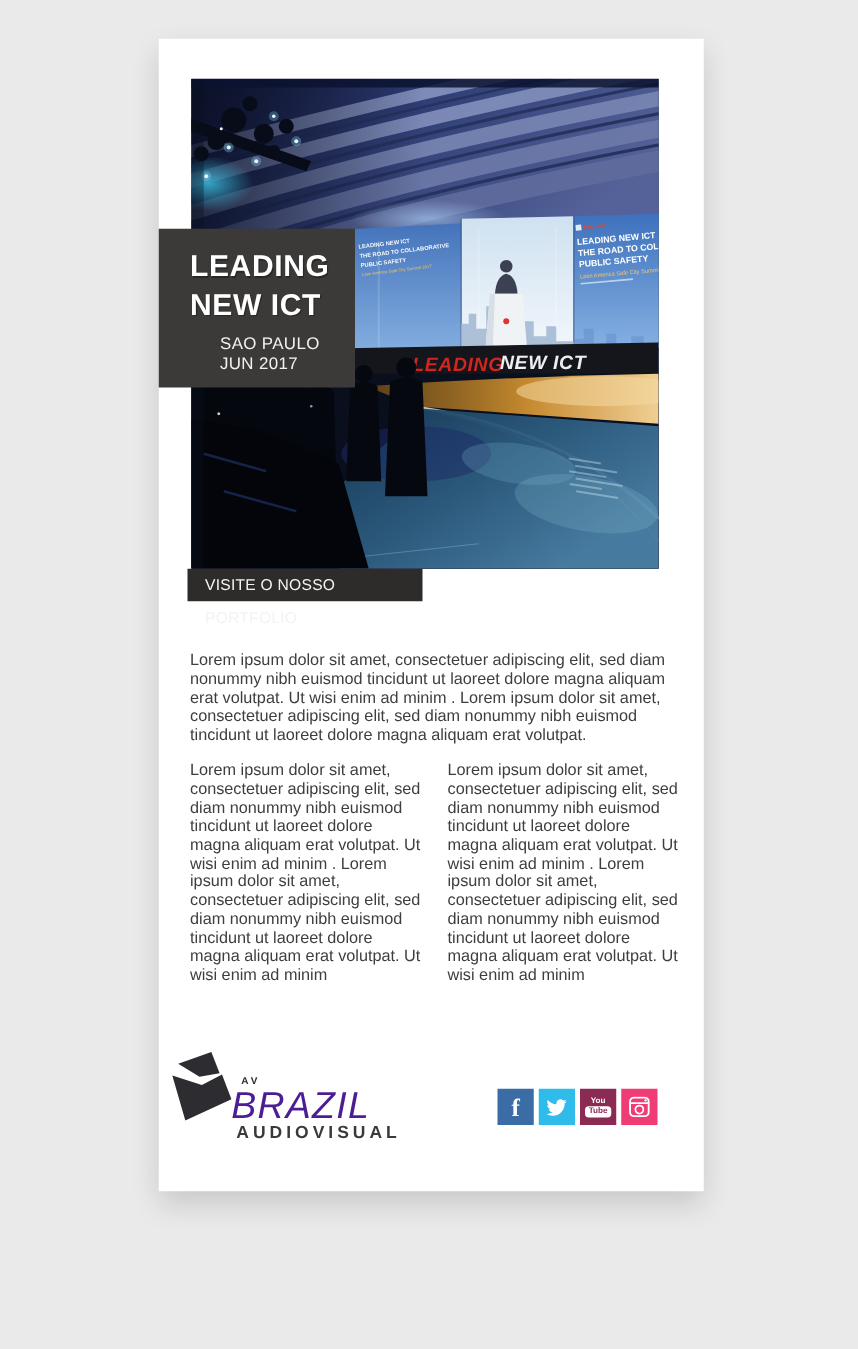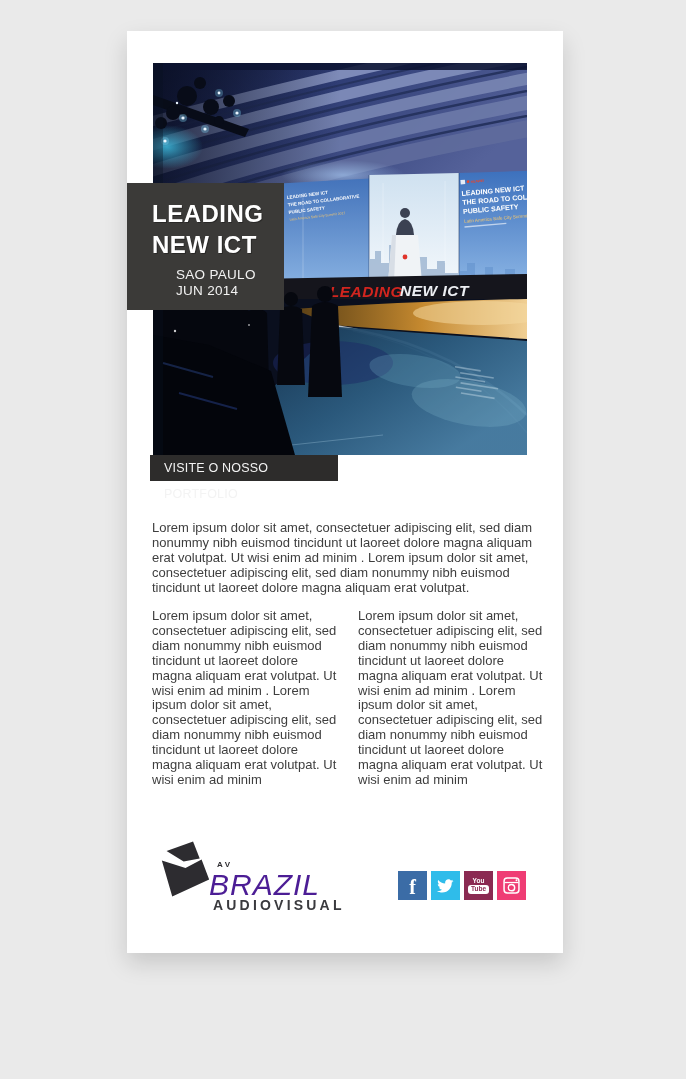--- a/index.html
+++ b/index.html
@@ -13,21 +13,21 @@
          box-sizing:border-box;padding:15px 0 0 25px;z-index:3;}
   .badge-title{font-size:24px;font-weight:bold;color:#ffffff;line-height:31px;letter-spacing:.5px;
                text-shadow:1px 1px 0 rgba(0,0,0,.3);}
   .badge-sub{margin-top:7px;font-size:13.5px;color:#f2f2f2;line-height:16px;letter-spacing:.3px;margin-left:24px;}
   .portfolio{position:absolute;left:23px;top:424px;width:188px;height:26px;background:#2d2c2b;
              color:#f3f3f3;font-size:12.5px;line-height:26px;padding-left:14px;box-sizing:border-box;
              letter-spacing:.2px;cursor:pointer;z-index:4;}
   .intro{position:absolute;left:25px;top:477px;width:390px;font-size:13px;line-height:14.9px;color:#3e3e3e;}
   .cols{position:absolute;left:25px;top:578px;width:392px;display:flex;justify-content:space-between;}
   .col{width:186px;font-size:13px;line-height:14.9px;color:#3e3e3e;}
-  .logo{position:absolute;left:32px;top:803px;width:200px;height:108px;}
+  .logo{position:absolute;left:8px;top:803px;width:200px;height:108px;}
   .logo-mark{position:absolute;left:0;top:2px;}
   .logo-av{position:absolute;left:58px;top:26px;font-size:8px;font-weight:bold;letter-spacing:2.5px;color:#2d2c30;}
   .logo-name{position:absolute;left:50px;top:34px;font-size:30px;font-style:italic;color:#4c1d95;letter-spacing:1px;}
   .logo-tagline{position:absolute;left:54px;top:63px;font-size:14px;letter-spacing:3.2px;color:#3a3a3e;font-weight:bold;}
   .social{position:absolute;left:271px;top:840px;display:flex;gap:4px;}
   .tile{width:29px;height:29px;display:flex;align-items:center;justify-content:center;color:#fff;cursor:pointer;}
   .fb-f{font-size:20px;font-weight:bold;font-family:"Liberation Serif",serif;margin-top:3px;}
   .yt-wrap{display:flex;flex-direction:column;align-items:center;line-height:1;}
   .yt-you{font-size:6.5px;font-weight:bold;color:#fff;}
   .yt-tube{margin-top:1px;background:#ffffff;color:#8b2a52;font-size:6.5px;font-weight:bold;
@@ -209,21 +209,21 @@
         <rect width="374" height="7" fill="#0c1330" opacity=".85"></rect>
         <rect width="10" height="392" fill="#0a1020" opacity=".35"></rect>
       </svg>
     </div>
 
     <div class="badge">
       <div class="badge-title">LEADING</div>
       <div class="badge-title">NEW ICT</div>
       <div class="badge-sub">
         <div>SAO PAULO</div>
-        <div>JUN 2014</div>
+        <div>JUN 2017</div>
       </div>
     </div>
 
     <div class="portfolio">VISITE O NOSSO PORTFOLIO</div>
 
     <p class="intro">Lorem ipsum dolor sit amet, consectetuer adipiscing elit, sed diam nonummy nibh euismod tincidunt ut laoreet dolore magna aliquam erat volutpat. Ut wisi enim ad minim . Lorem ipsum dolor sit amet, consectetuer adipiscing elit, sed diam nonummy nibh euismod tincidunt ut laoreet dolore magna aliquam erat volutpat.</p>
 
     <div class="cols">
       <div class="col">Lorem ipsum dolor sit amet, consectetuer adipiscing elit, sed diam nonummy nibh euismod tincidunt ut laoreet dolore magna aliquam erat volutpat. Ut wisi enim ad minim . Lorem ipsum dolor sit amet, consectetuer adipiscing elit, sed diam nonummy nibh euismod tincidunt ut laoreet dolore magna aliquam erat volutpat. Ut wisi enim ad minim</div>
       <div class="col">Lorem ipsum dolor sit amet, consectetuer adipiscing elit, sed diam nonummy nibh euismod tincidunt ut laoreet dolore magna aliquam erat volutpat. Ut wisi enim ad minim . Lorem ipsum dolor sit amet, consectetuer adipiscing elit, sed diam nonummy nibh euismod tincidunt ut laoreet dolore magna aliquam erat volutpat. Ut wisi enim ad minim</div>

